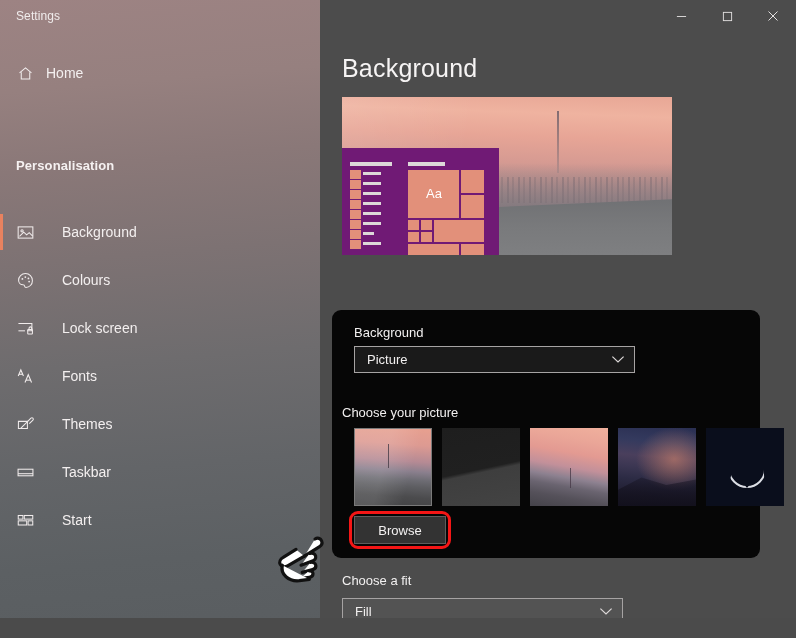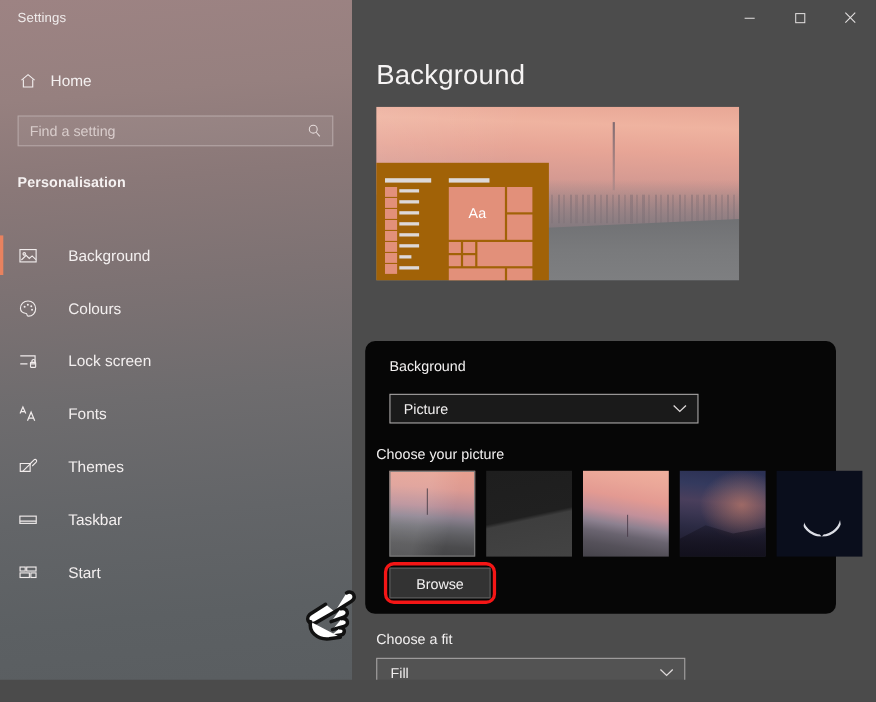--- a/index.html
+++ b/index.html
@@ -120,21 +120,21 @@
     position: absolute; left: 0; bottom: 52px; width: 100%; height: 26px;
     background:
       repeating-linear-gradient(90deg,
         rgba(95,85,95,.45) 0 2px, rgba(150,135,140,0) 2px 5px,
         rgba(105,92,100,.35) 5px 7px, rgba(150,135,140,0) 7px 11px);
     opacity: .75;
   }
   .pv-win {
     position: absolute; left: 0; top: 51px;
     width: 157px; height: 107px;
-    background: #a16207;
+    background: #701a75;
   }
   .pv-bar { position: absolute; background: #ddd9d9; }
   .pv-tile { position: absolute; background: #e2907a; }
   .pv-aa {
     position: absolute; color: #ffffff; font-size: 13px;
     font-family: "Liberation Sans", sans-serif;
   }
 
   
   .card {
@@ -152,21 +152,21 @@
   .combo {
     position: absolute;
     border: 1px solid #a6a3a3;
     background: #1a1a1a;
     display: flex; align-items: center; justify-content: space-between;
     padding: 0 9px 0 12px;
     cursor: default;
   }
   .combo .cval { font-size: 13px; color: #f1efef; }
   .combo .cchev { color: #ddd9d9; display: flex; }
-  .combo-bg { left: 22px; top: 48px; width: 281px; height: 27px; }
+  .combo-bg { left: 22px; top: 36px; width: 281px; height: 27px; }
 
   .thumbs {
     position: absolute; left: 22px; top: 118px;
     display: flex; gap: 10px;
   }
   .thumb {
     width: 78px; height: 78px;
     position: relative; overflow: hidden; cursor: default;
     background: #2a2a2a;
   }
@@ -270,29 +270,20 @@
     <div class="sb-home">
       <span class="hicon">
         <svg width="17" height="17" viewBox="0 0 20 20" fill="none" stroke="currentColor" stroke-width="1.2">
           <path d="M3 9.2 10 3.4l7 5.8"></path>
           <path d="M5 8.6V16.6h10V8.6"></path>
         </svg>
       </span>
       <span class="hlabel">Home</span>
     </div>
 
-    <div class="sb-search">
-      <input type="text" placeholder="Find a setting" style="">
-      <span class="sicon">
-        <svg width="14" height="14" viewBox="0 0 16 16" fill="none" stroke="currentColor" stroke-width="1.1">
-          <circle cx="6.6" cy="6.2" r="4.1"></circle>
-          <path d="M9.7 9.4 13.4 13.6"></path>
-        </svg>
-      </span>
-    </div>
 
     <div class="sb-section">Personalisation</div>
 
     <div class="sb-nav">
 
       <div class="sb-item active">
         <span class="nicon">
           <svg width="19" height="19" viewBox="0 0 22 22" fill="none" stroke="currentColor" stroke-width="1.2">
             <rect x="2.5" y="4.5" width="17" height="13"></rect>
             <circle cx="7" cy="9" r="1.3"></circle>

